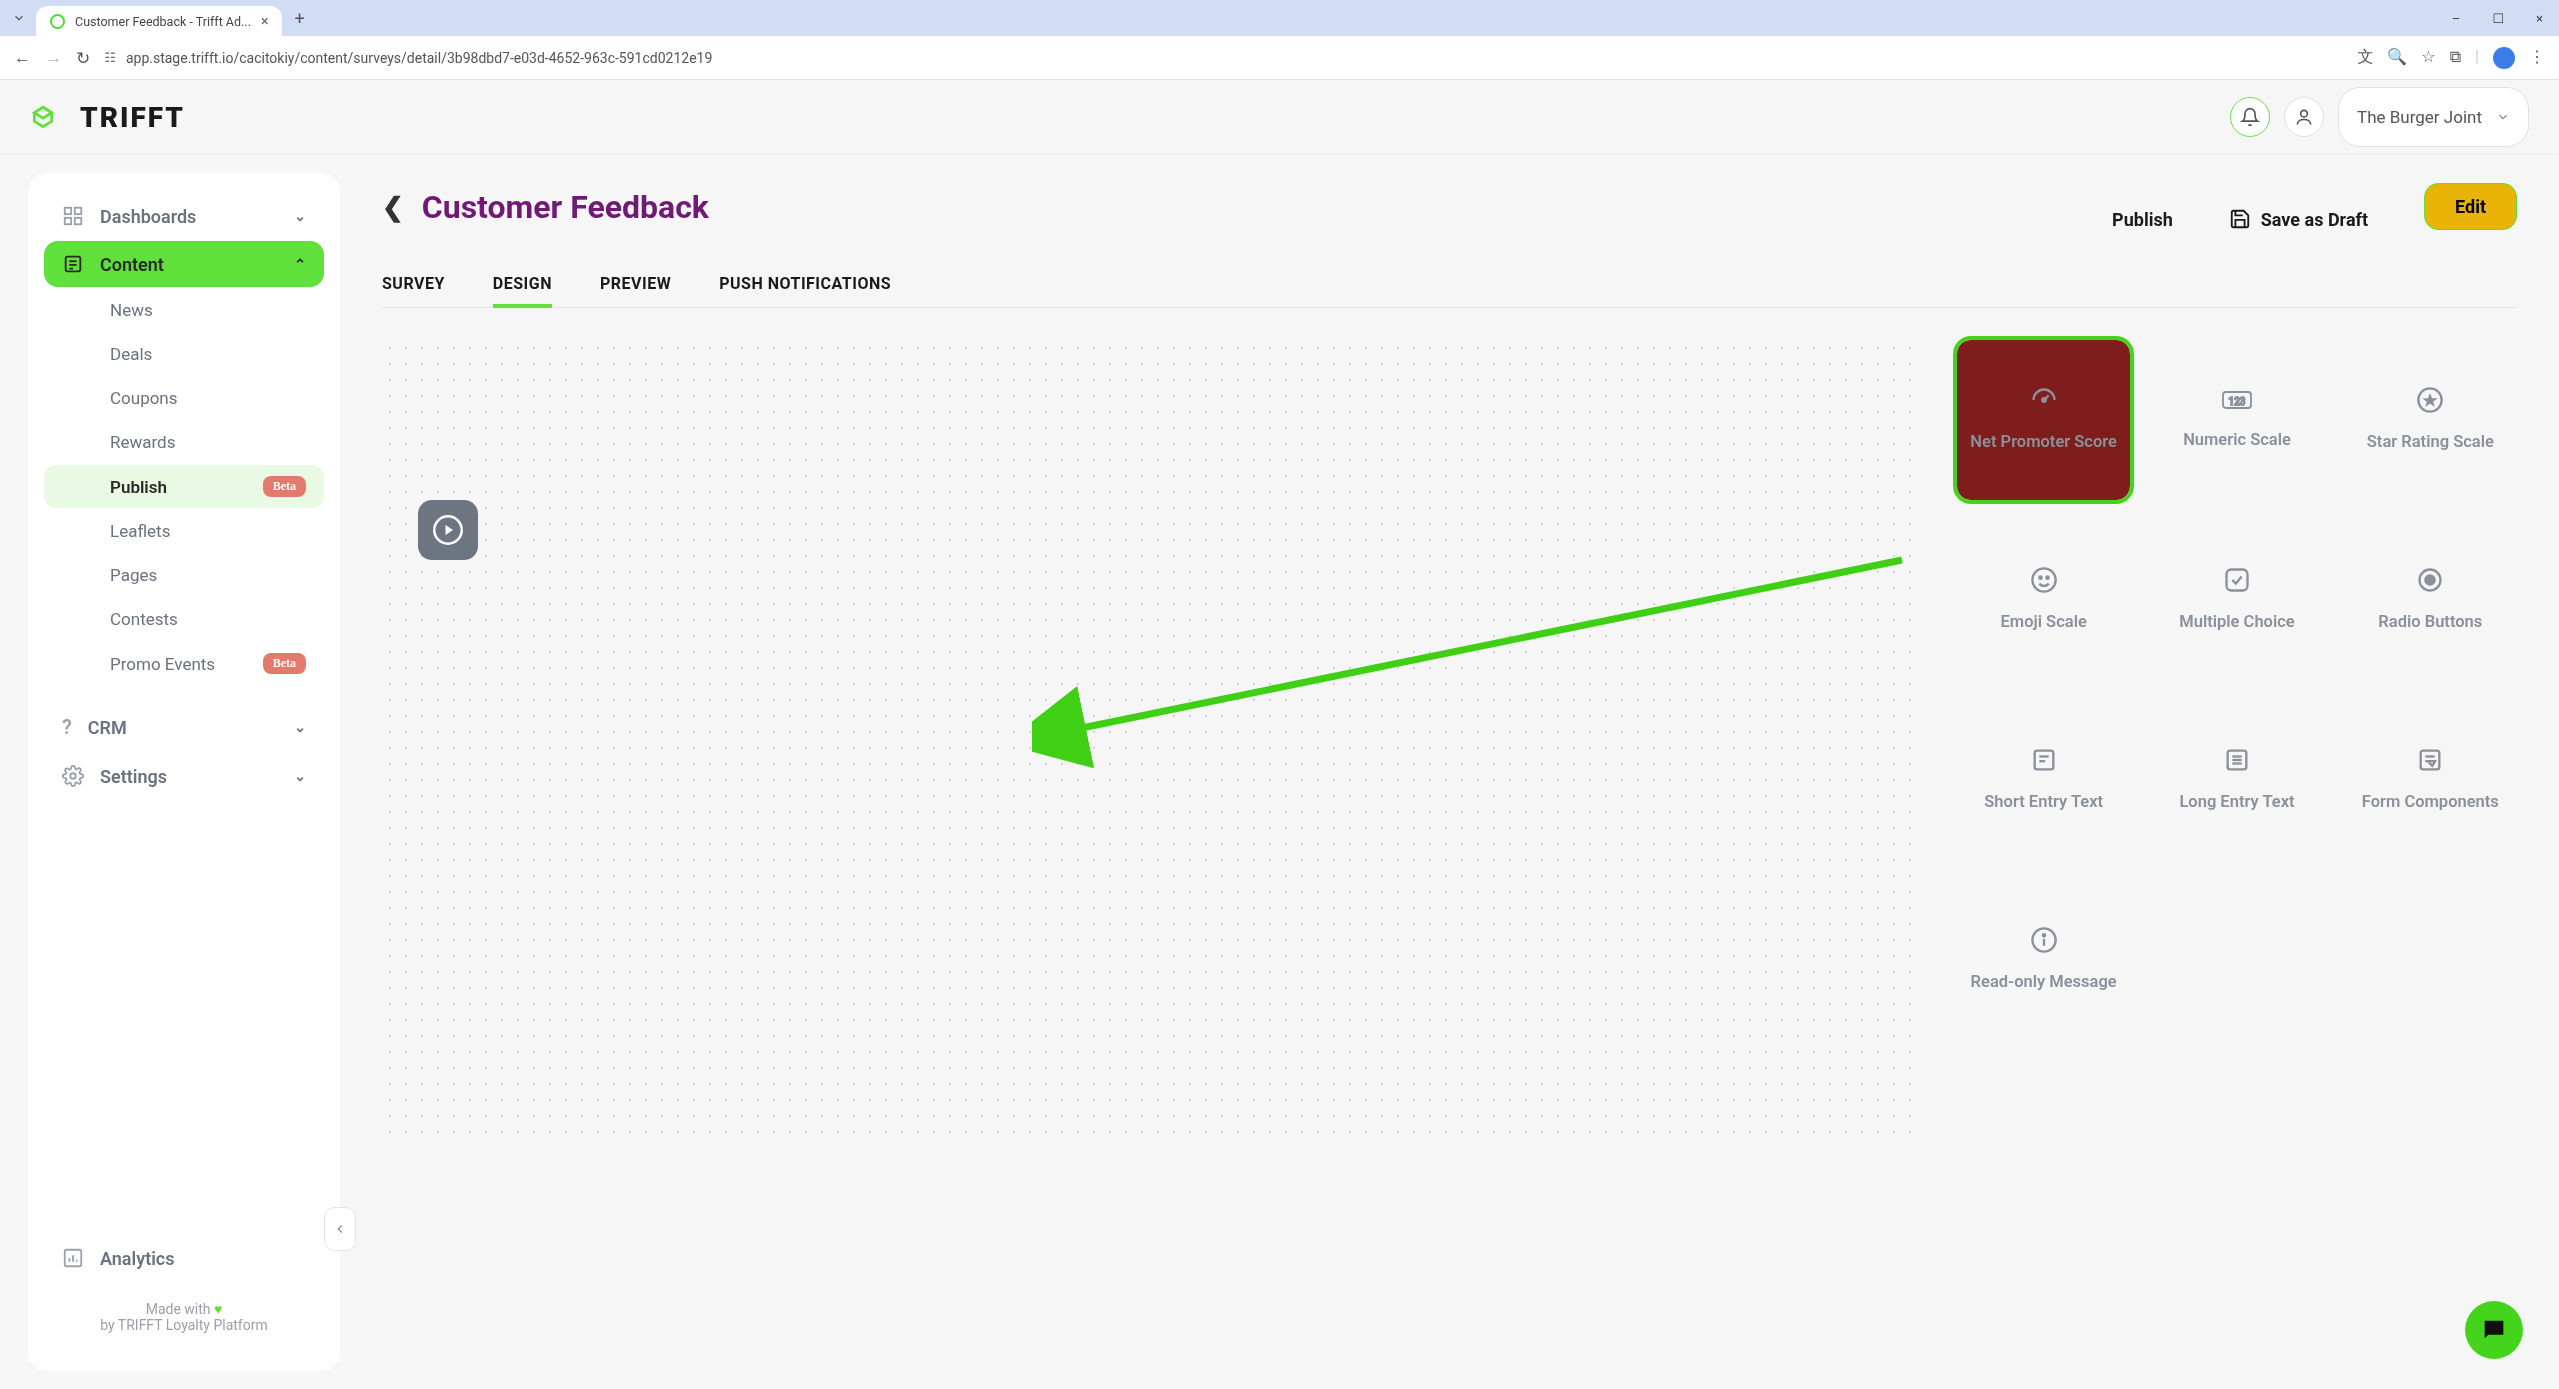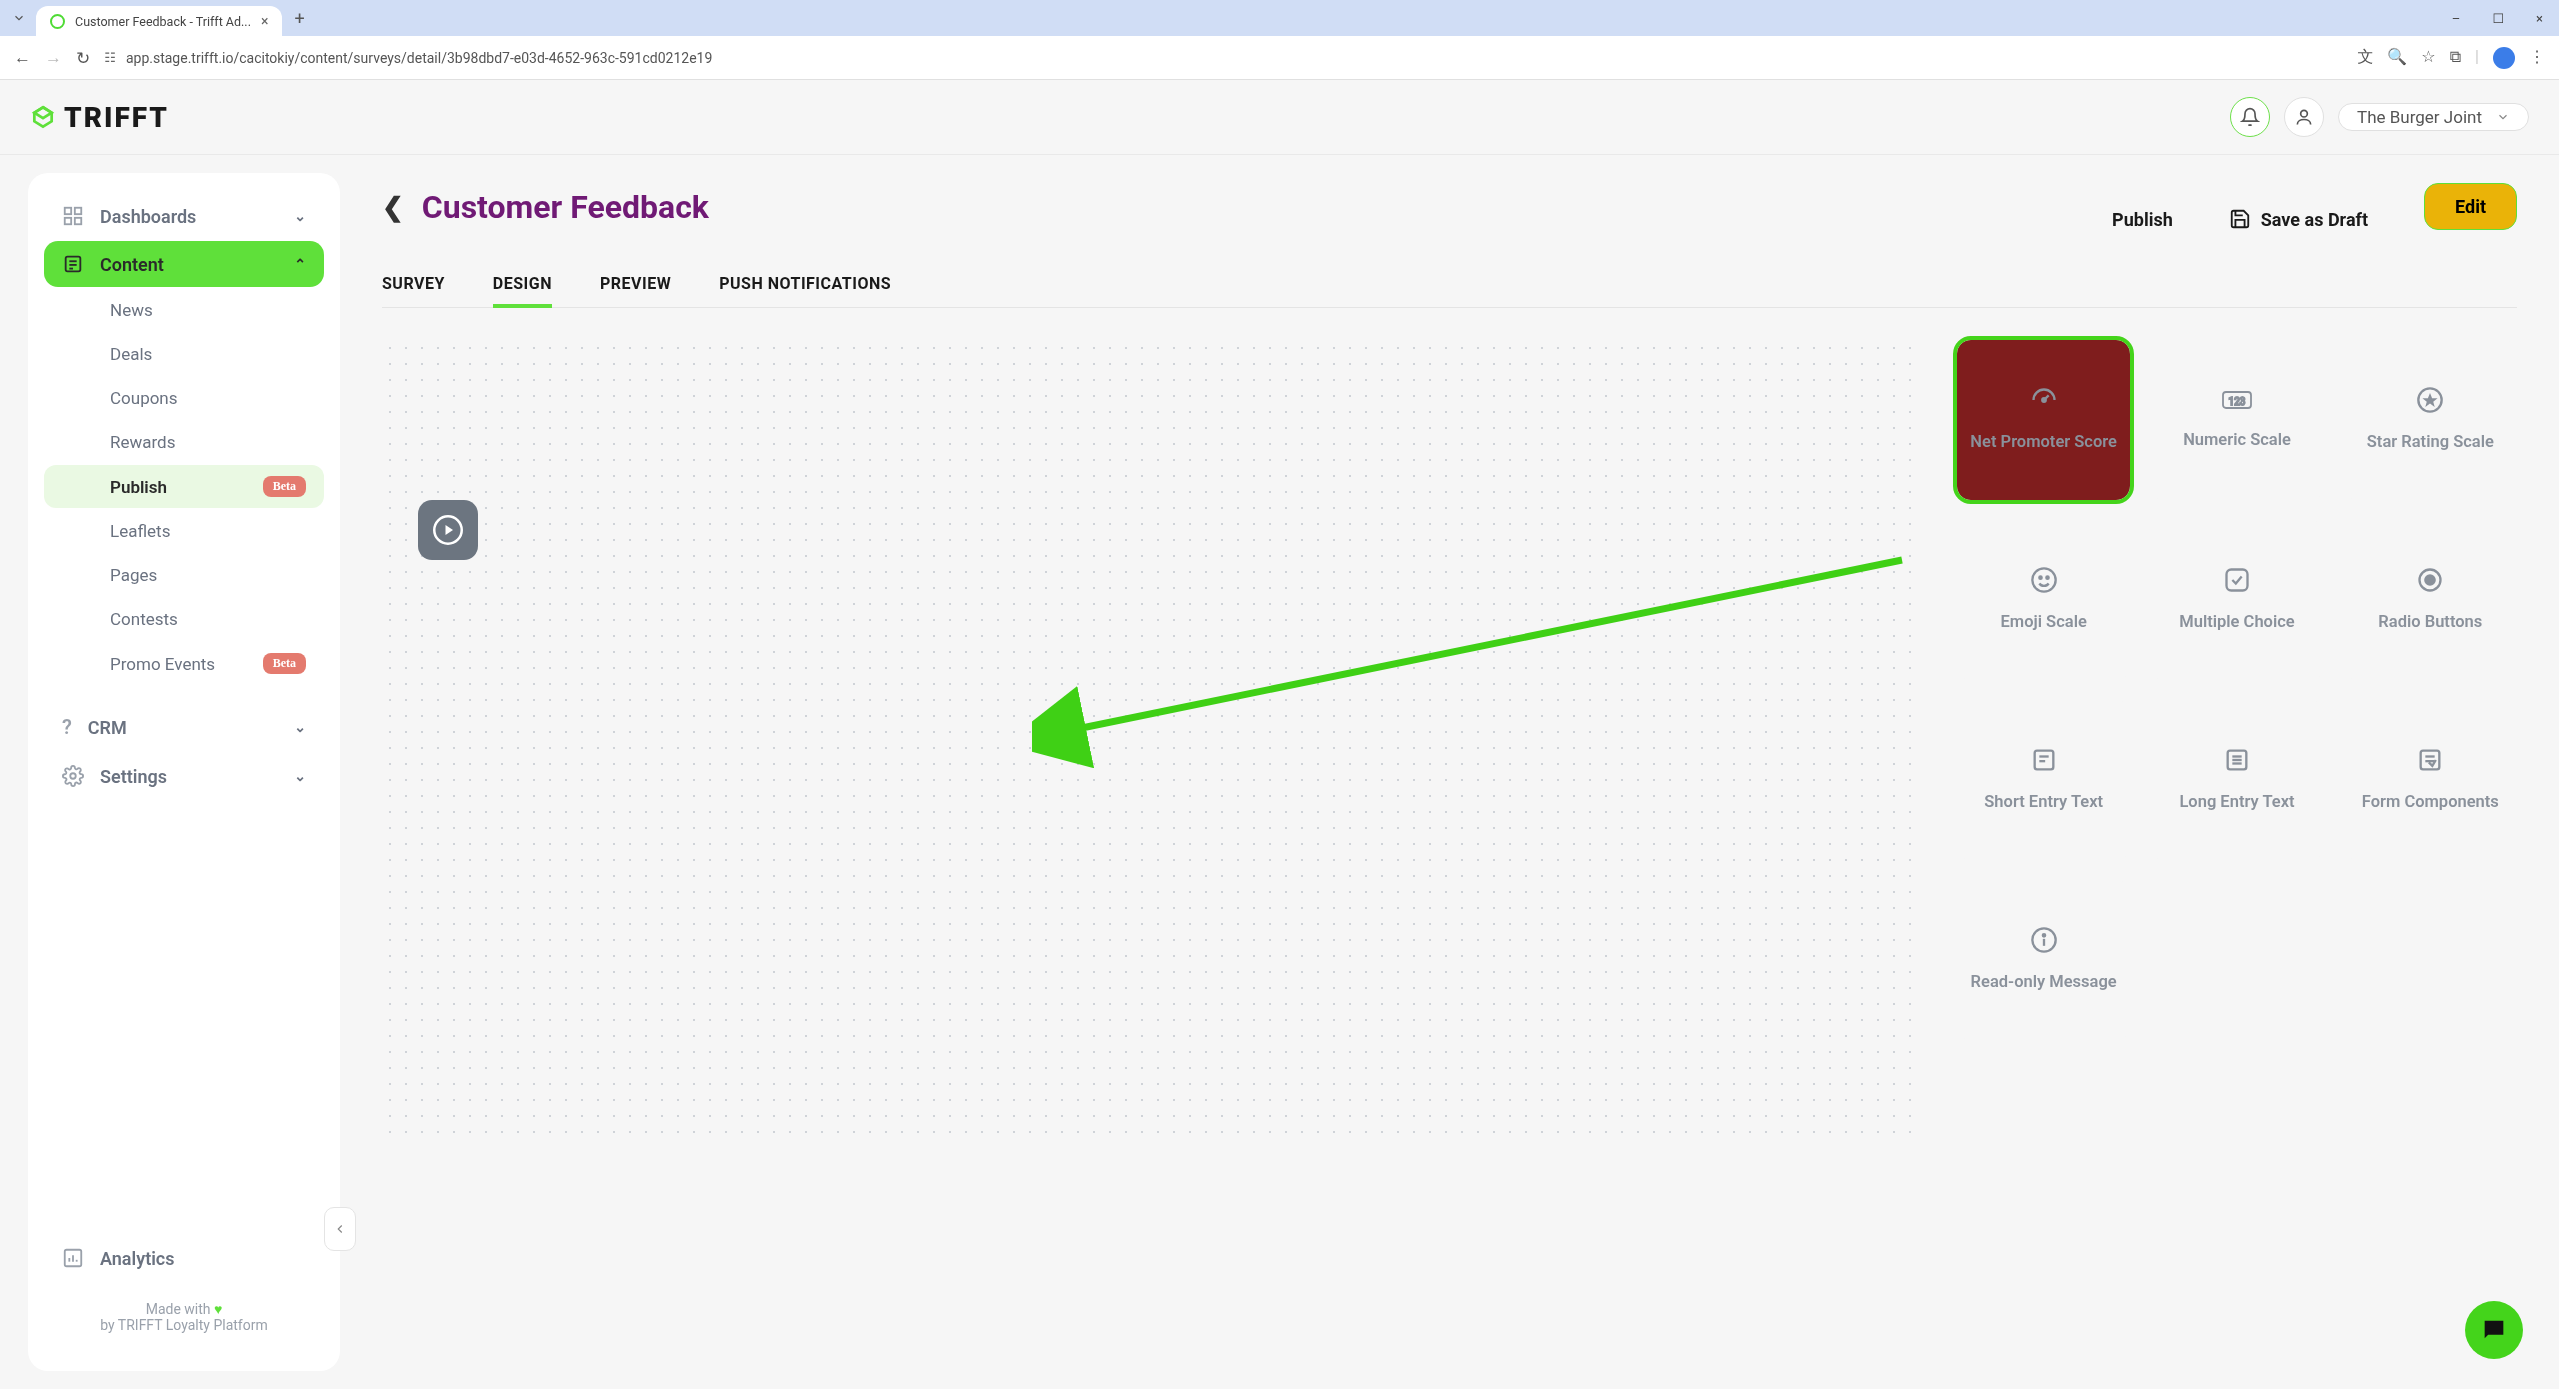--- a/index.html
+++ b/index.html
@@ -19,27 +19,27 @@
 .nav-icon.disabled { color:#bbb; }
 .url-bar { flex:1; display:flex; align-items:center; gap:10px; font-size:14px; color:#555; }
 .url-icon { font-size:13px; color:#666; }
 .nav-right { display:flex; gap:14px; color:#555; font-size:16px; }
 .nav-right span { cursor:pointer; }
 .profile-dot { width:22px; height:22px; background:#3b7de8; border-radius:50%; display:inline-block; }
 
 .app { position:absolute; top:80px; left:0; right:0; bottom:0; background:#f6f6f6; }
 
 .topbar { height:75px; display:flex; align-items:center; padding:0 30px; border-bottom:1px solid #e9e9e9; background:#f6f6f6; }
-.logo { display:flex; align-items:center; gap:8px; }
+.logo { display:flex; align-items:center; gap:24px; }
 .logo-icon { width:26px; height:26px; }
 .logo-text { font-size:28px; font-weight:900; letter-spacing:2px; color:#1a1a1a; }
 .topbar-right { margin-left:auto; display:flex; align-items:center; gap:14px; }
 .icon-btn { width:40px; height:40px; border:1px solid #e0e0e0; border-radius:50%; display:flex; align-items:center; justify-content:center; background:#fff; color:#555; cursor:pointer; font-size:18px; }
 .icon-btn.bell { border-color:#6de04a; }
-.org-btn { height:28px; border:1px solid #e0e0e0; border-radius:22px; background:#fff; display:flex; align-items:center; padding:0 18px; gap:14px; color:#555; font-size:17px; cursor:pointer; }
+.org-btn { height:60px; border:1px solid #e0e0e0; border-radius:22px; background:#fff; display:flex; align-items:center; padding:0 18px; gap:14px; color:#555; font-size:17px; cursor:pointer; }
 
 .main-area { display:flex; height:calc(100% - 75px); }
 
 .sidebar { width:340px; padding:18px 0 18px 28px; position:relative; }
 .sidebar-card { background:#fff; border-radius:20px; padding:20px 0; height:100%; position:relative; display:flex; flex-direction:column; }
 .nav-section { padding:0 16px; }
 .nav-item { display:flex; align-items:center; gap:16px; padding:12px 18px; border-radius:14px; color:#6a7280; font-size:18px; font-weight:600; cursor:pointer; margin-bottom:2px; }
 .nav-item.active { background:#5fe03a; color:#2a2a2a; }
 .nav-item .chev { margin-left:auto; font-size:14px; }
 .sub-items { padding-left:0; }

